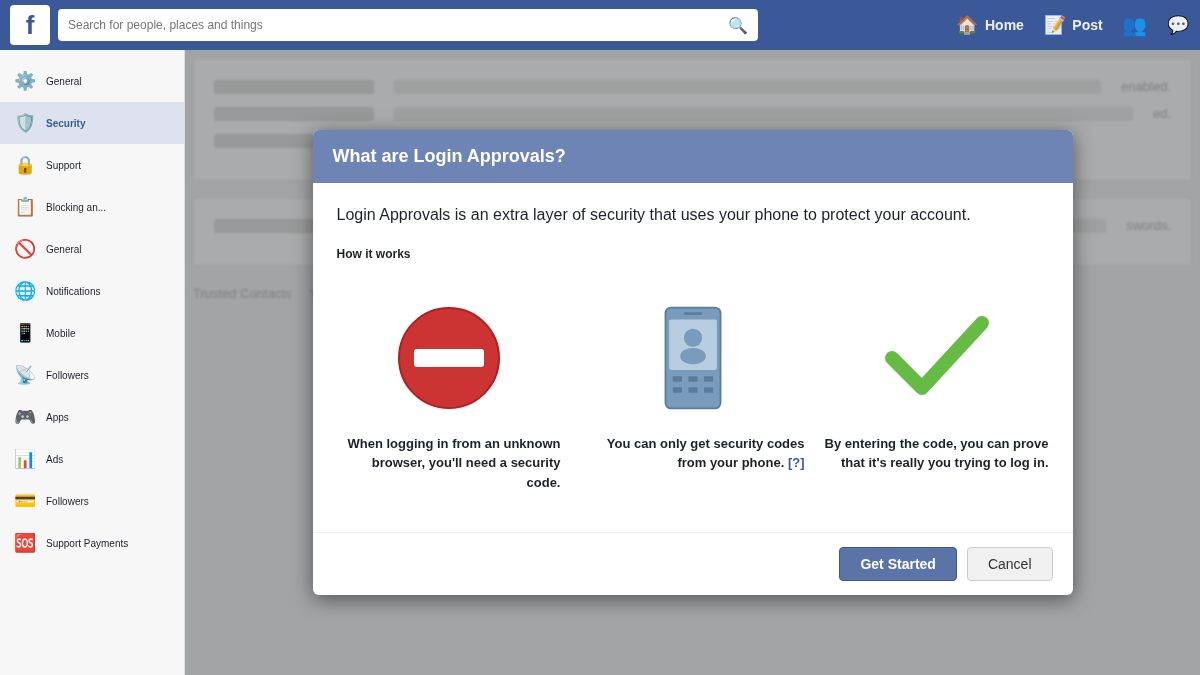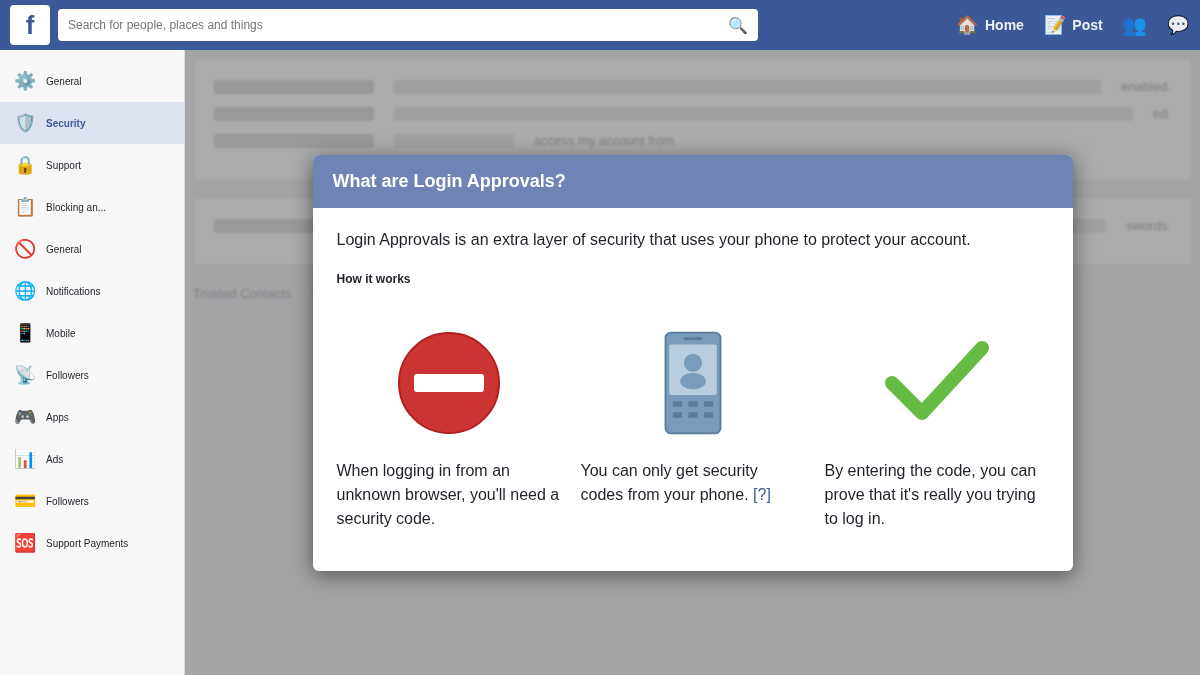--- a/index.html
+++ b/index.html
@@ -194,24 +194,25 @@
       gap: 16px;
     }
     .step-icon-area {
       width: 120px;
       height: 120px;
       display: flex;
       align-items: center;
       justify-content: center;
     }
     .step-text {
-      font-size: 16px;
+      font-size: 13px;
       color: #1d2129;
-      text-align: left;
+      text-align: right;
       line-height: 1.5;
+      font-weight: bold;
     }
     .step-text .help-link {
       color: #3b5998;
       cursor: pointer;
     }
 
     
     .stop-sign-circle {
       width: 110px;
       height: 110px;
@@ -455,19 +456,23 @@
                 <svg class="check-svg" viewBox="0 0 110 90">
                   <polyline points="10,45 40,75 100,10" fill="none" stroke="#66bb44" stroke-width="14" stroke-linecap="round" stroke-linejoin="round"></polyline>
                 </svg>
               </div>
               <p class="step-text">By entering the code, you can prove that it's really you trying to log in.</p>
             </div>
 
           </div>
         </div>
 
+        <div class="modal-footer">
+          <button class="btn-get-started">Get Started</button>
+          <button class="btn-cancel">Cancel</button>
+        </div>
 
       </div>
     </div>
 
   </div>
 
 </div>
 
 </body></html>

